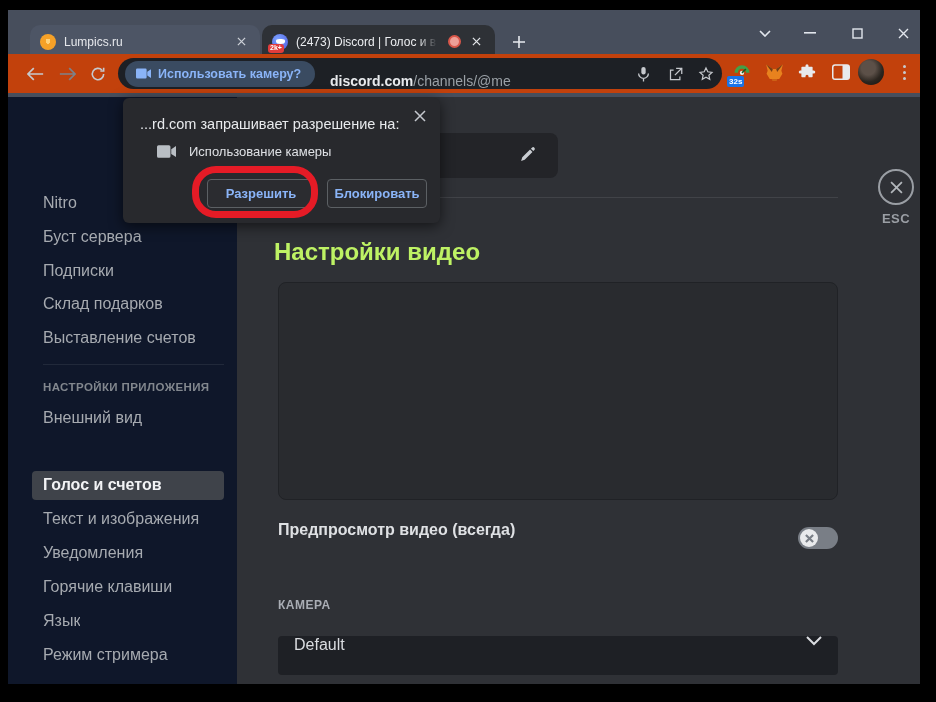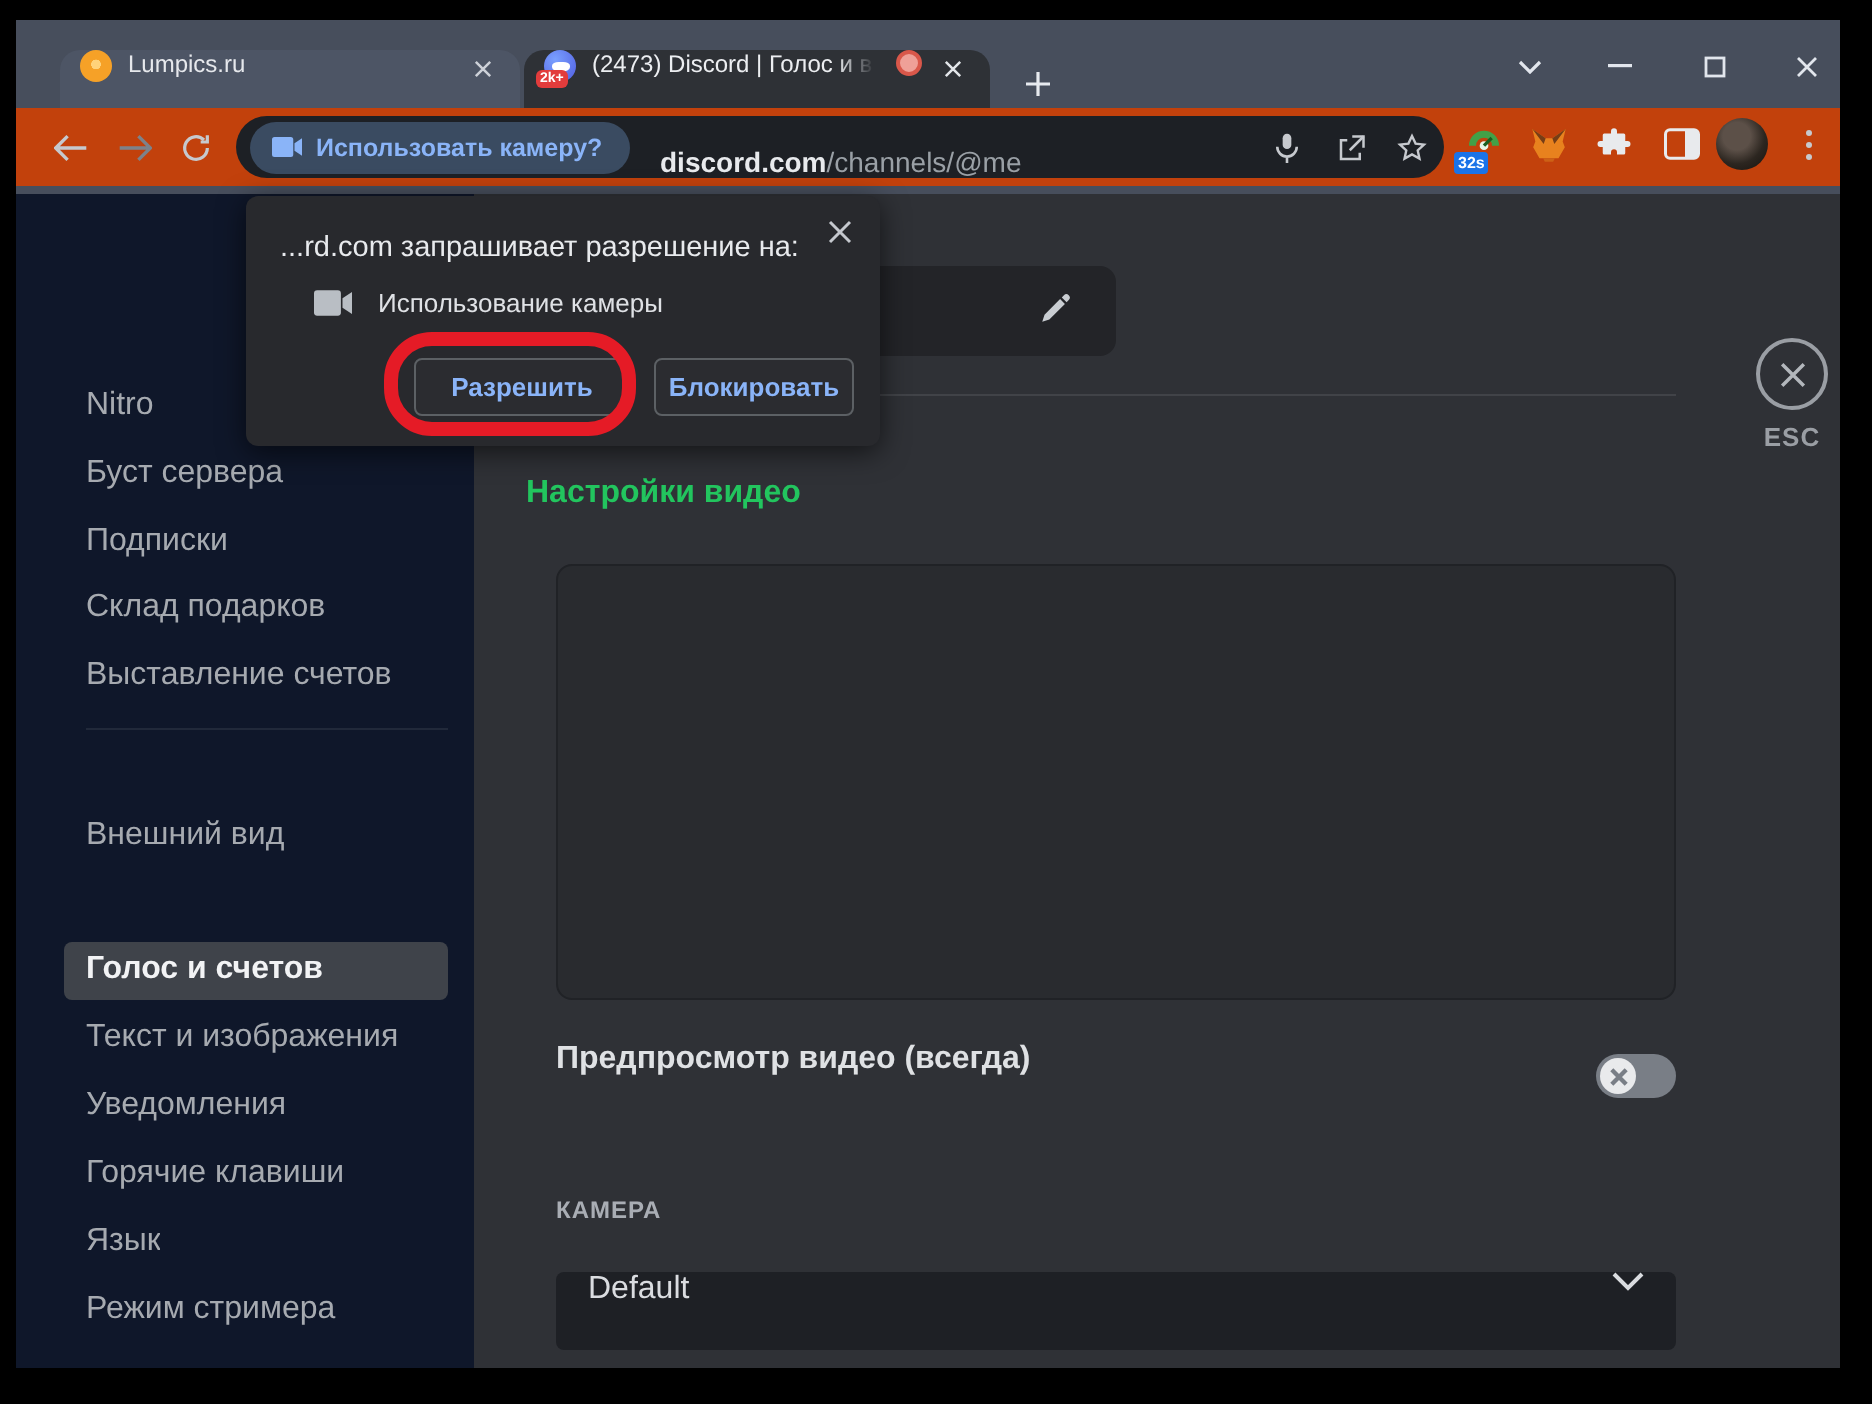--- a/index.html
+++ b/index.html
@@ -4,21 +4,21 @@
 <style>
   * { margin:0; padding:0; box-sizing:border-box; }
   html,body { width:936px; height:702px; background:#000; overflow:hidden;
     font-family:"Liberation Sans","DejaVu Sans",sans-serif; }
   #stage { position:relative; width:936px; height:702px; background:#000; }
   #window { position:absolute; left:8px; top:10px; width:912px; height:674px; background:#474e5c; }
 
   
   .titlebar { position:absolute; left:0; top:0; width:100%; height:48px; background:#474e5c; }
   .tab { position:absolute; top:15px; height:33px; border-radius:10px 10px 0 0;
-    display:flex; padding:0 10px; }
+    display:flex; align-items:center; padding:0 10px; }
   .tab.inactive { background:#4d5565; }
   .tab.active { background:#2e3136; }
   .tab .title { font-size:12px; color:#e6e8ec; white-space:nowrap; overflow:hidden;
     flex:1; margin:0 8px 0 8px; }
   .tab.active .title { color:#eceef1;
     -webkit-mask-image:linear-gradient(90deg,#000 85%,transparent 98%);
             mask-image:linear-gradient(90deg,#000 85%,transparent 98%); }
   .tab-close { width:18px; height:18px; border-radius:50%; display:flex; align-items:center;
     justify-content:center; color:#cdd1d8; font-size:14px; flex:none; }
   .favicon { width:16px; height:16px; flex:none; position:relative; }
@@ -70,21 +70,21 @@
   .sel-bg { position:absolute; left:24px; width:192px; height:29px; background:#3f434a; border-radius:4px; }
   .side-header { position:absolute; left:35px; height:16px; line-height:16px; font-size:11.5px;
     font-weight:bold; letter-spacing:.4px; color:#82878e; white-space:nowrap; }
   .side-div { position:absolute; left:35px; width:181px; height:1px; background:rgba(255,255,255,.08); }
 
   .editbox { position:absolute; left:270px; top:36px; width:280px; height:45px;
     background:#232428; border-radius:8px; }
   .editbox svg { position:absolute; right:22px; top:13px; }
   .c-div { position:absolute; left:270px; top:100px; width:560px; height:1px;
     background:rgba(255,255,255,.09); }
-  .heading { position:absolute; left:255px; top:141px; font-size:16px; font-weight:bold; color:#22c55e; }
+  .heading { position:absolute; left:266px; top:141px; font-size:24px; font-weight:bold; color:#bef264; }
   .videobox { position:absolute; left:270px; top:185px; width:560px; height:218px;
     background:#292b2f; border:1px solid #202226; border-radius:8px; }
   .tog-label { position:absolute; left:270px; top:424px; font-size:16px; font-weight:bold; color:#dfe1e4; }
   .toggle { position:absolute; left:790px; top:430px; width:40px; height:22px;
     background:#797e86; border-radius:11px; }
   .toggle .knob { position:absolute; left:2px; top:2px; width:18px; height:18px; border-radius:50%;
     background:#e9eaec; display:flex; align-items:center; justify-content:center; }
   .tog-desc { position:absolute; left:270px; top:459px; font-size:14px; color:#8f949c; }
   .field-label { position:absolute; left:270px; top:501px; font-size:12px; font-weight:bold;
     letter-spacing:.5px; color:#a9adb4; }
@@ -253,20 +253,21 @@
   </div>
 
   <div class="page">
     <div class="sidebar">
       <div class="side-item" style="top:95px;">Nitro</div>
       <div class="side-item" style="top:129px;">Буст сервера</div>
       <div class="side-item" style="top:163px;">Подписки</div>
       <div class="side-item" style="top:196px;">Склад подарков</div>
       <div class="side-item" style="top:230px;">Выставление счетов</div>
       <div class="side-div" style="top:267px;"></div>
+      <div class="side-header" style="top:282px;">НАСТРОЙКИ ПРИЛОЖЕНИЯ</div>
       <div class="side-item" style="top:310px;">Внешний вид</div>
       <div class="sel-bg" style="top:374px;"></div>
       <div class="side-item sel" style="top:377px;">Голос и счетов</div>
       <div class="side-item" style="top:411px;">Текст и изображения</div>
       <div class="side-item" style="top:445px;">Уведомления</div>
       <div class="side-item" style="top:479px;">Горячие клавиши</div>
       <div class="side-item" style="top:513px;">Язык</div>
       <div class="side-item" style="top:547px;">Режим стримера</div>
       <div class="side-item" style="top:581px;margin-top:20px;">Расширенные</div>
 

